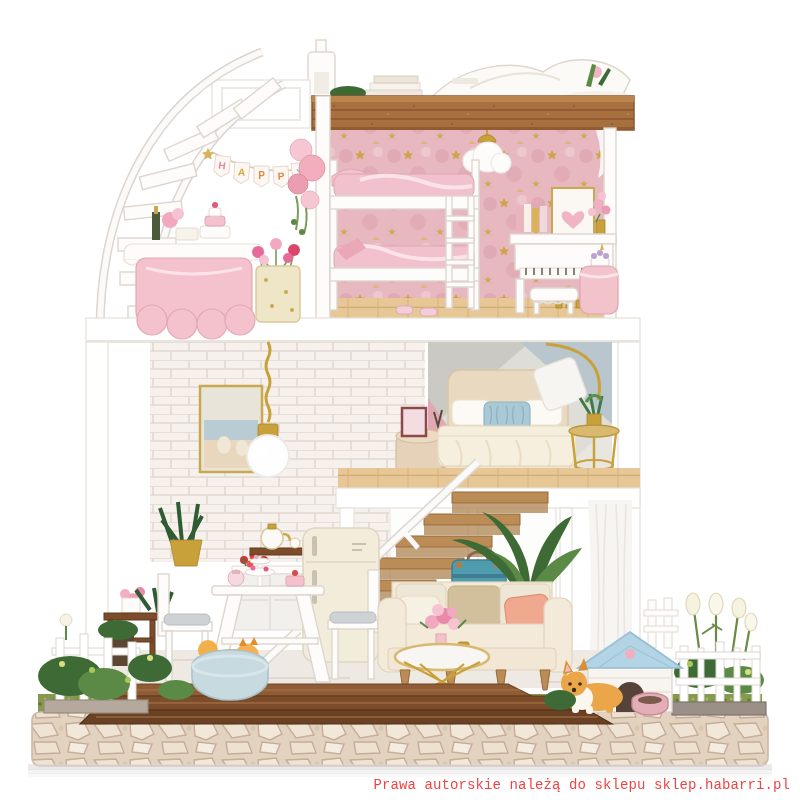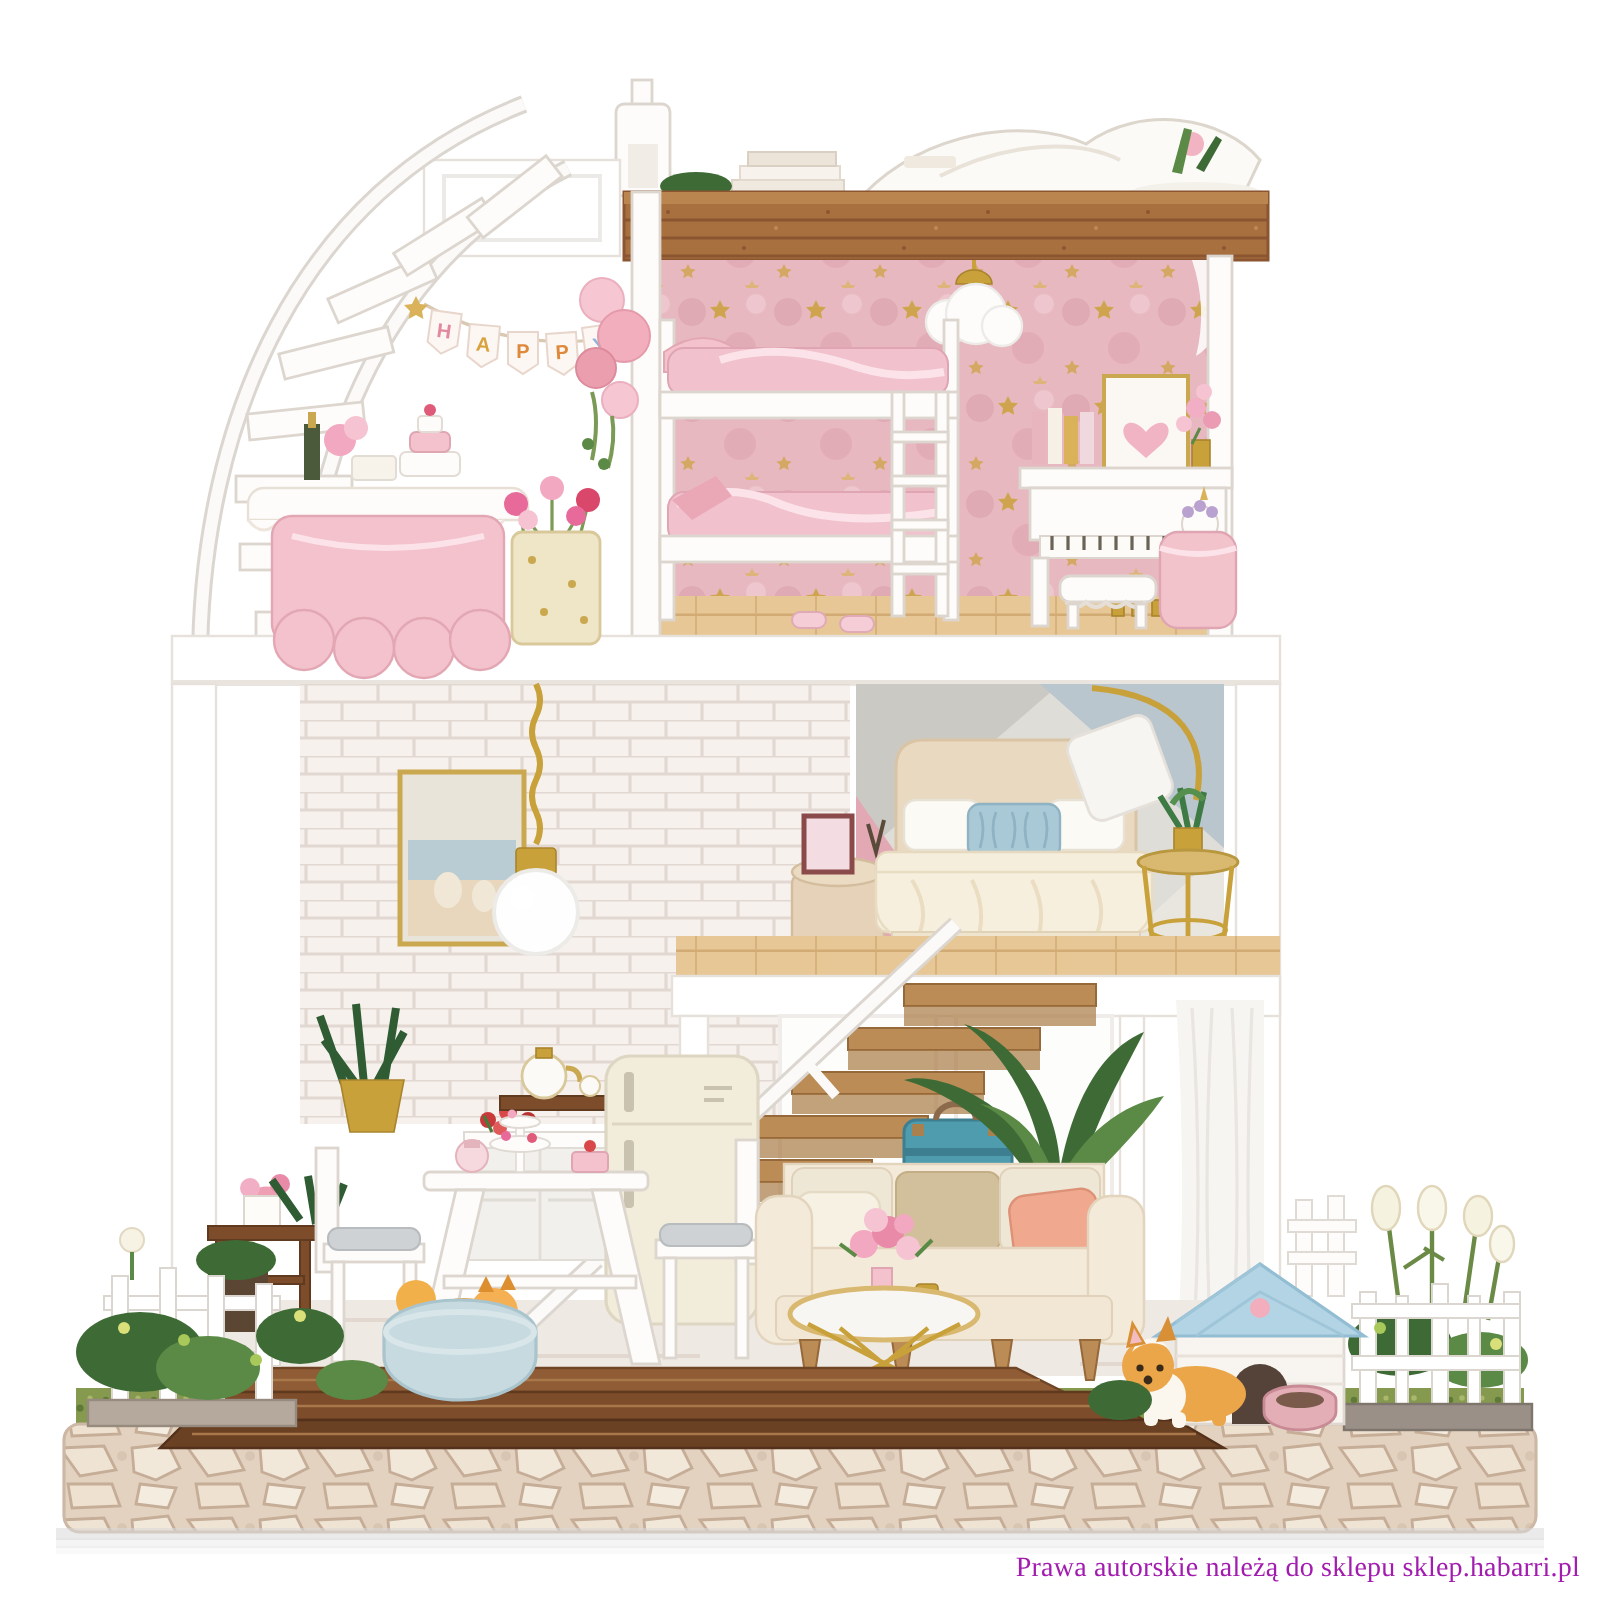--- a/index.html
+++ b/index.html
@@ -1,20 +1,20 @@
 <!DOCTYPE html>
 <html><head>
 <meta charset="utf-8">
 <style>
   html,body{margin:0;padding:0;background:#ffffff;}
   .canvas{position:relative;width:800px;height:800px;background:#ffffff;overflow:hidden;
           font-family:"Liberation Sans",sans-serif;}
   svg{position:absolute;left:0;top:0;}
-  .watermark{position:absolute;right:10px;top:777px;font-size:14px;color:#a21caf;
-             letter-spacing:.1px;font-family:Liberation Serif, serif;}
+  .watermark{position:absolute;right:10px;top:777px;font-size:14px;color:#ef4444;
+             letter-spacing:.1px;font-family:Liberation Mono, monospace;}
   
   .w{fill:#fdfcfa;stroke:#ddd6cf;stroke-width:1.4;}
   .w2{fill:#ffffff;stroke:#e7e1db;stroke-width:1.2;}
   .gold{fill:#c9a13b;stroke:#a9842c;stroke-width:.8;}
   .goldln{stroke:#c9a13b;stroke-width:3;fill:none;}
   .wood{fill:#bb8c55;stroke:#96693a;stroke-width:1;}
   .dkwood{fill:#7c4c2b;stroke:#5f3a1e;stroke-width:1;}
   .leaf{fill:#3e6b35;}
   .leaf2{fill:#5a8a45;}
   .pink{fill:#f3c2cc;stroke:#e3a7b4;stroke-width:1;}

